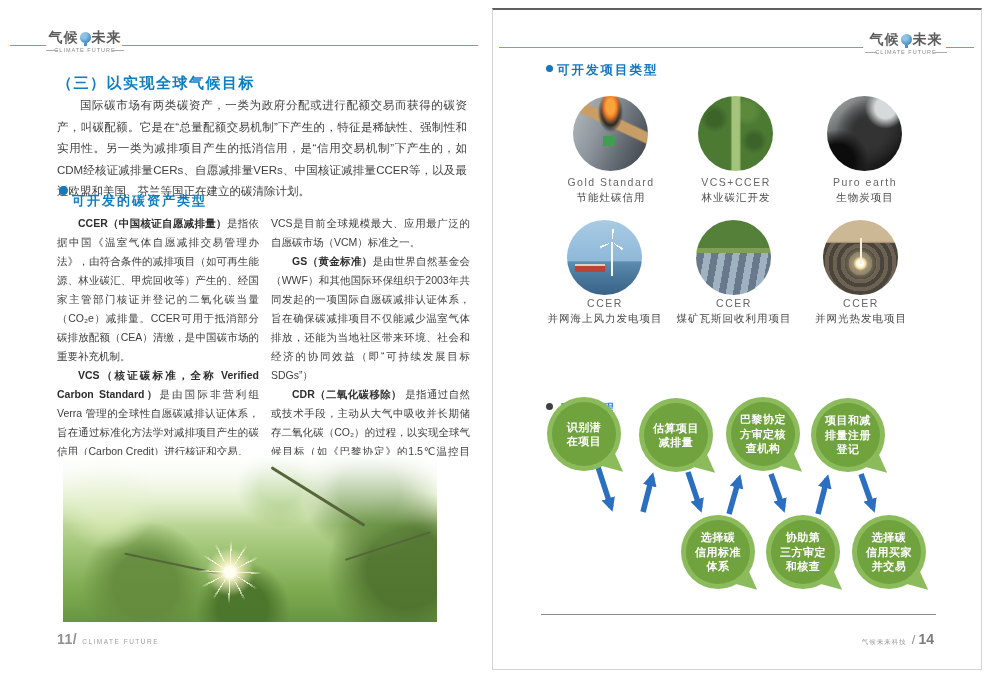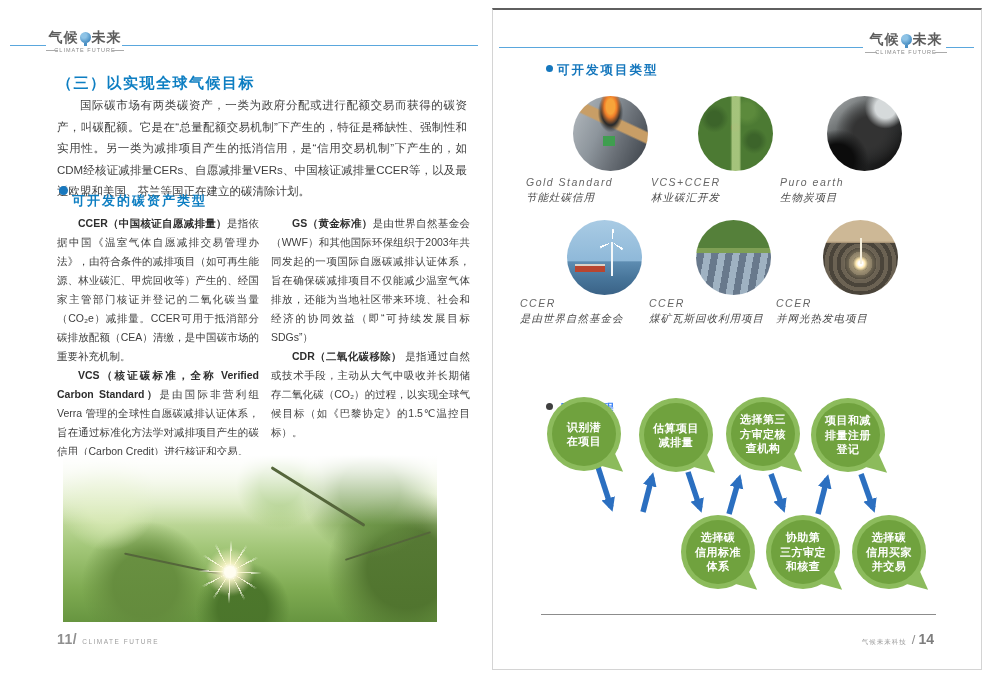--- a/index.html
+++ b/index.html
@@ -72,21 +72,21 @@
 
   
   .pr-sec { position:absolute; font-weight:bold; letter-spacing:2px; }
   .pr-sec-projects { left:53px; top:52px; font-size:12.5px; color:#1577bd; }
   .pr-sec-flow { left:53px; top:354px; font-size:12px; color:#3b82f6;margin-top:36px; }
   .sec-dot { display:inline-block; width:7px; height:7px; border-radius:50%; vertical-align:2px; margin-right:4px; }
   .sec-dot-blue { background:#1577bd; }
   .sec-dot-dark { background:#3f3f3f; margin-right:7px; }
 
   .photo { position:absolute; width:75px; height:75px; border-radius:50%; overflow:hidden; }
-  .cap { position:absolute; width:170px; text-align:left;font-style:italic; }
+  .cap { position:absolute; width:170px; text-align:center; }
   .cap-title { font-size:10.5px; color:#666666; letter-spacing:1.5px; line-height:13px; }
   .cap-sub { font-size:10.5px; color:#4a4a4a; letter-spacing:1px; margin-top:2px; line-height:13px; }
 
   .photo i { position:absolute; display:block; }
   .photo-cookstove { background:
       radial-gradient(ellipse at 50% 14%, #f7a43a 0 8%, #ee7b28 12%, rgba(217,83,31,0) 20%),
       radial-gradient(ellipse at 50% 22%, #2d2d2d 0 16%, rgba(45,45,45,0) 24%),
       linear-gradient(25deg, rgba(200,158,102,0) 55%, #c89e66 57% 66%, rgba(200,158,102,0) 68%),
       linear-gradient(115deg, #b6bcc1 0%, #8d959c 38%, #6a7077 62%, #474d54 88%), #7c8289; }
   .photo-cookstove i.label-icon { left:30px; top:40px; width:12px; height:10px; background:#3f9e4f; }
@@ -150,20 +150,21 @@
     <p class="pl-intro">国际碳市场有两类碳资产，一类为政府分配或进行配额交易而获得的碳资产，叫碳配额。它是在“总量配额交易机制”下产生的，特征是稀缺性、强制性和实用性。另一类为减排项目产生的抵消信用，是“信用交易机制”下产生的，如CDM经核证减排量CERs、自愿减排量VERs、中国核证减排量CCER等，以及最近欧盟和美国、芬兰等国正在建立的碳清除计划。</p>
 
     <span class="dot pl-section-dot"></span>
     <h2 class="pl-section">可开发的碳资产类型</h2>
 
     <div class="col col-l">
       <p class="indent"><b>CCER（中国核证自愿减排量）</b><span>是指依据中国《温室气体自愿减排交易管理办法》，由符合条件的减排项目（如可再生能源、林业碳汇、甲烷回收等）产生的、经国家主管部门核证并登记的二氧化碳当量（CO₂e）减排量。CCER可用于抵消部分碳排放配额（CEA）清缴，是中国碳市场的重要补充机制。</span></p>
       <p class="indent"><b>VCS（核证碳标准，全称 Verified Carbon Standard）</b><span>是由国际非营利组 Verra 管理的全球性自愿碳减排认证体系，旨在通过标准化方法学对减排项目产生的碳信用（Carbon Credit）进行核证和交易。</span></p>
     </div>
     <div class="col col-r">
+      <p><span>VCS是目前全球规模最大、应用最广泛的自愿碳市场（VCM）标准之一。</span></p>
       <p class="indent"><b>GS（黄金标准）</b><span>是由世界自然基金会（WWF）和其他国际环保组织于2003年共同发起的一项国际自愿碳减排认证体系，旨在确保碳减排项目不仅能减少温室气体排放，还能为当地社区带来环境、社会和经济的协同效益（即“可持续发展目标SDGs”）</span></p>
       <p class="indent"><b>CDR（二氧化碳移除）</b><span> 是指通过自然或技术手段，主动从大气中吸收并长期储存二氧化碳（CO₂）的过程，以实现全球气候目标（如《巴黎协定》的1.5℃温控目标）。</span></p>
     </div>
 
     <div class="forest-photo">
       <i class="branch b1"></i>
       <i class="branch b2"></i>
       <i class="branch b3"></i>
       <div class="sunburst"></div>
     </div>
@@ -205,21 +206,21 @@
       <i class="mast-icon"></i>
       <i class="rotor-icon"></i>
       <i class="vessel-icon"></i>
     </div>
     <div class="photo photo-gas" style="left:203px; top:210px;"></div>
     <div class="photo photo-solar" style="left:330px; top:210px;">
         <i class="tower-icon"></i>
       </div>
     <div class="cap" style="left:27px; top:287px;">
       <div class="cap-title">CCER</div>
-      <div class="cap-sub">是由世界自然基金会</div>
+      <div class="cap-sub">并网海上风力发电项目</div>
     </div>
     <div class="cap" style="left:156px; top:287px;">
       <div class="cap-title">CCER</div>
       <div class="cap-sub">煤矿瓦斯回收利用项目</div>
     </div>
     <div class="cap" style="left:283px; top:287px;">
       <div class="cap-title">CCER</div>
       <div class="cap-sub">并网光热发电项目</div>
     </div>
 
@@ -247,21 +248,21 @@
         </div>
       </div>
     <div class="bubble" style="left:146px; top:388px;">
         <div class="bubble-inner">
           <span>估算项目
 减排量</span>
         </div>
       </div>
     <div class="bubble" style="left:233px; top:387px;">
         <div class="bubble-inner">
-          <span>选择第三
+          <span>巴黎协定
 方审定核
 查机构</span>
         </div>
       </div>
     <div class="bubble" style="left:318px; top:388px;">
         <div class="bubble-inner">
           <span>项目和减
 排量注册
 登记</span>
         </div>

